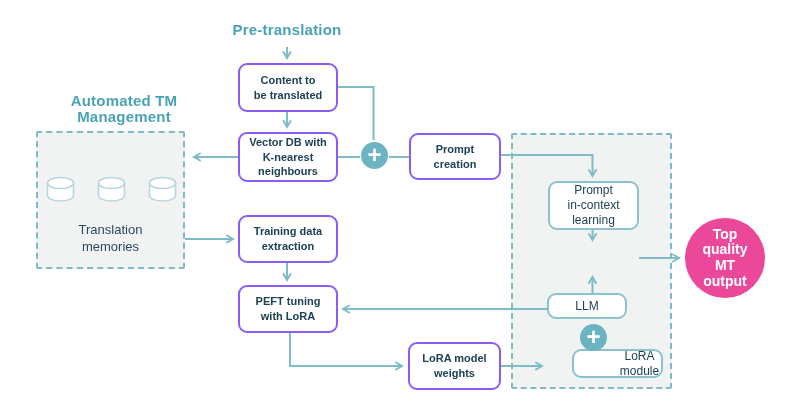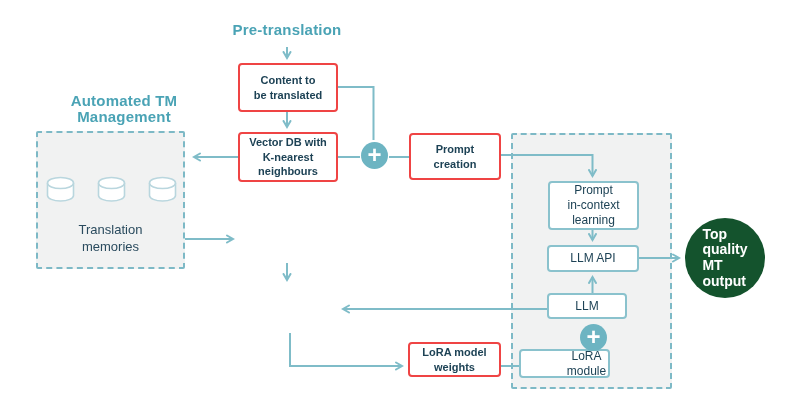--- a/index.html
+++ b/index.html
@@ -12,36 +12,36 @@
   .diag-title{
     color:#4aa3b5;font-weight:700;font-size:15px;line-height:1.07;
     text-align:center;white-space:pre-line;letter-spacing:.2px;
   }
   
   .panel{
     background:#f1f2f2;border:2px dashed #7db9c6;border-radius:2px;
   }
   
   .node{
-    background:#ffffff;border:2px solid #ef4444;border-radius:4px;
+    background:#ffffff;border:2px solid #8b5cf6;border-radius:9px;
     color:#1d4255;display:flex;align-items:center;justify-content:center;
     text-align:center;white-space:pre-line;
   }
   .node-strong{font-weight:700;font-size:11px;line-height:1.32;}
   .node-light{border-color:#8ac2cd;font-weight:400;font-size:12px;line-height:1.25;}
   
   .plus-circle{
     width:27px;height:27px;border-radius:50%;background:#6db4c2;color:#ffffff;
     display:flex;align-items:center;justify-content:center;
     font-size:24px;font-weight:700;line-height:1;padding-bottom:2px;
   }
   
   .output-circle{
-    width:80px;height:80px;border-radius:50%;background:#14532d;color:#ffffff;
-    display:flex;align-items:center;justify-content:center;text-align:left;
+    width:80px;height:80px;border-radius:50%;background:#ec4899;color:#ffffff;
+    display:flex;align-items:center;justify-content:center;text-align:center;
     font-weight:700;font-size:14px;line-height:1.12;white-space:pre-line;
   }
   .tm-label{
     color:#2a4b5e;font-size:13px;line-height:1.3;text-align:center;white-space:pre-line;
   }
   .db-row{display:flex;gap:20px;}
   svg.connectors{position:absolute;left:0;top:0;pointer-events:none;}
 </style>
 </head>
 <body>
@@ -95,31 +95,34 @@
     </svg>
   </div>
   <div class="abs tm-label" style="left:36px;top:222px;width:149px;">Translation
 memories</div>
 
   <div class="abs node node-strong" style="left:238px;top:63px;width:100px;height:49px;">Content to
 be translated</div>
   <div class="abs node node-strong" style="left:238px;top:132px;width:100px;height:50px;">Vector DB with
 K-nearest
 neighbours</div>
+  <div class="abs node node-strong" style="left:238px;top:215px;width:100px;height:48px;">Training data
+extraction</div>
+  <div class="abs node node-strong" style="left:238px;top:285px;width:100px;height:48px;">PEFT tuning
+with LoRA</div>
   <div class="abs node node-strong" style="left:409px;top:133px;width:92px;height:47px;">Prompt
 creation</div>
-  <div class="abs node node-strong" style="left:408px;top:342px;width:93px;height:35px;">LoRA model
+  <div class="abs node node-strong" style="left:408px;top:342px;width:93px;height:48px;">LoRA model
 weights</div>
 
   <div class="abs node node-light" style="left:548px;top:181px;width:91px;height:49px;">Prompt
 in-context
 learning</div>
-  <div class="abs node node-light" style="left:547px;top:245px;width:92px;height:27px;">LLM API</div>
   <div class="abs node node-light" style="left:547px;top:293px;width:80px;height:26px;">LLM</div>
-  <div class="abs node node-light" style="left:519px;top:349px;width:91px;height:29px;padding-left:44px;">LoRA module</div>
+  <div class="abs node node-light" style="left:572px;top:349px;width:91px;height:29px;padding-left:44px;">LoRA module</div>
 
   <div class="abs plus-circle" style="left:361px;top:142px;">+</div>
   <div class="abs plus-circle" style="left:580px;top:324px;">+</div>
 
   <div class="abs output-circle" style="left:685px;top:218px;">Top
 quality
 MT
 output</div>
 
 </div>

